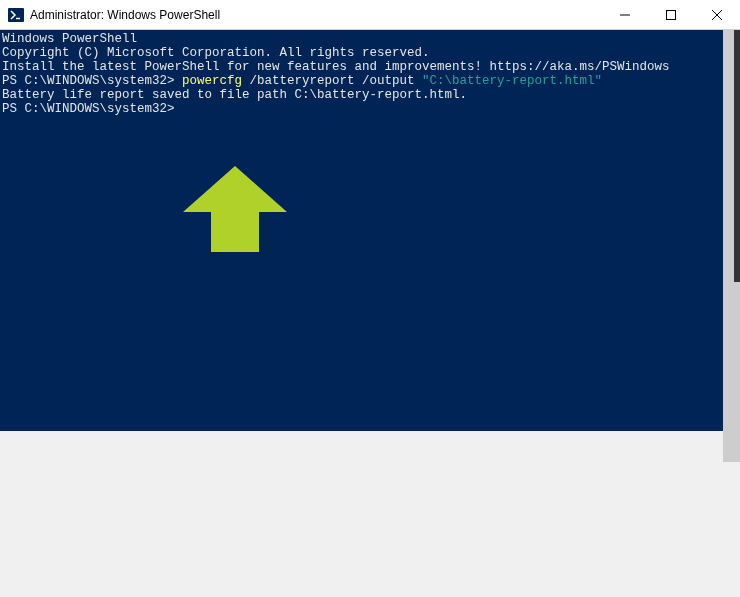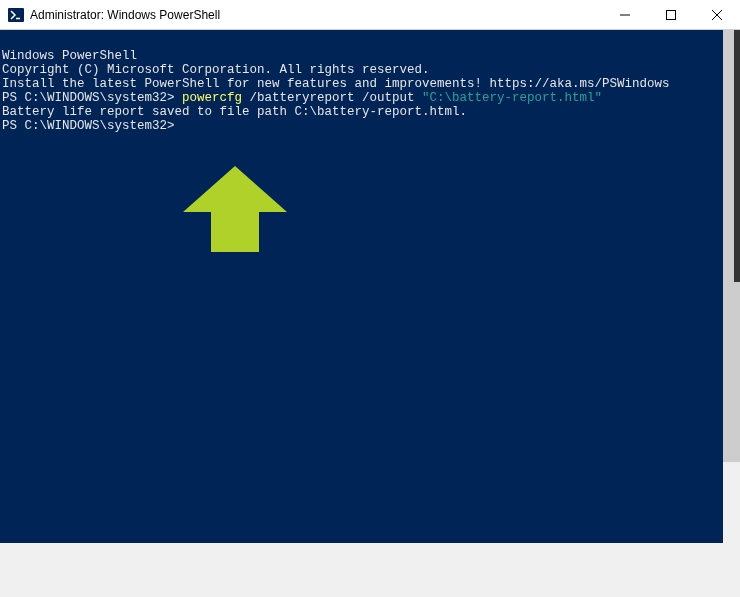--- a/index.html
+++ b/index.html
@@ -6,21 +6,21 @@
     body {
       width: 740px;
       height: 597px;
       font-family: "Segoe UI", Tahoma, sans-serif;
       background: #f0f0f0;
       overflow: hidden;
       position: relative;
     }
     .window {
       width: 740px;
-      height: 543px;
+      height: 431px;
       background: #012456;
       display: flex;
       flex-direction: column;
       position: relative;
     }
     .titlebar {
       height: 30px;
       background: #ffffff;
       display: flex;
       align-items: center;
@@ -49,21 +49,21 @@
       width: 46px;
       height: 100%;
       display: flex;
       align-items: center;
       justify-content: center;
       cursor: pointer;
     }
     .tb-btn svg { width: 10px; height: 10px; }
     .terminal {
       flex: 1;
-      padding: 19px 2px;
+      padding: 2px 2px;
       font-family: Consolas, "Courier New", monospace;
       font-size: 12.5px;
       line-height: 14px;
       color: #cccccc;
       background: #012456;
       white-space: pre;
       position: relative;
       overflow: hidden;
     }
     .line { display: block; }

